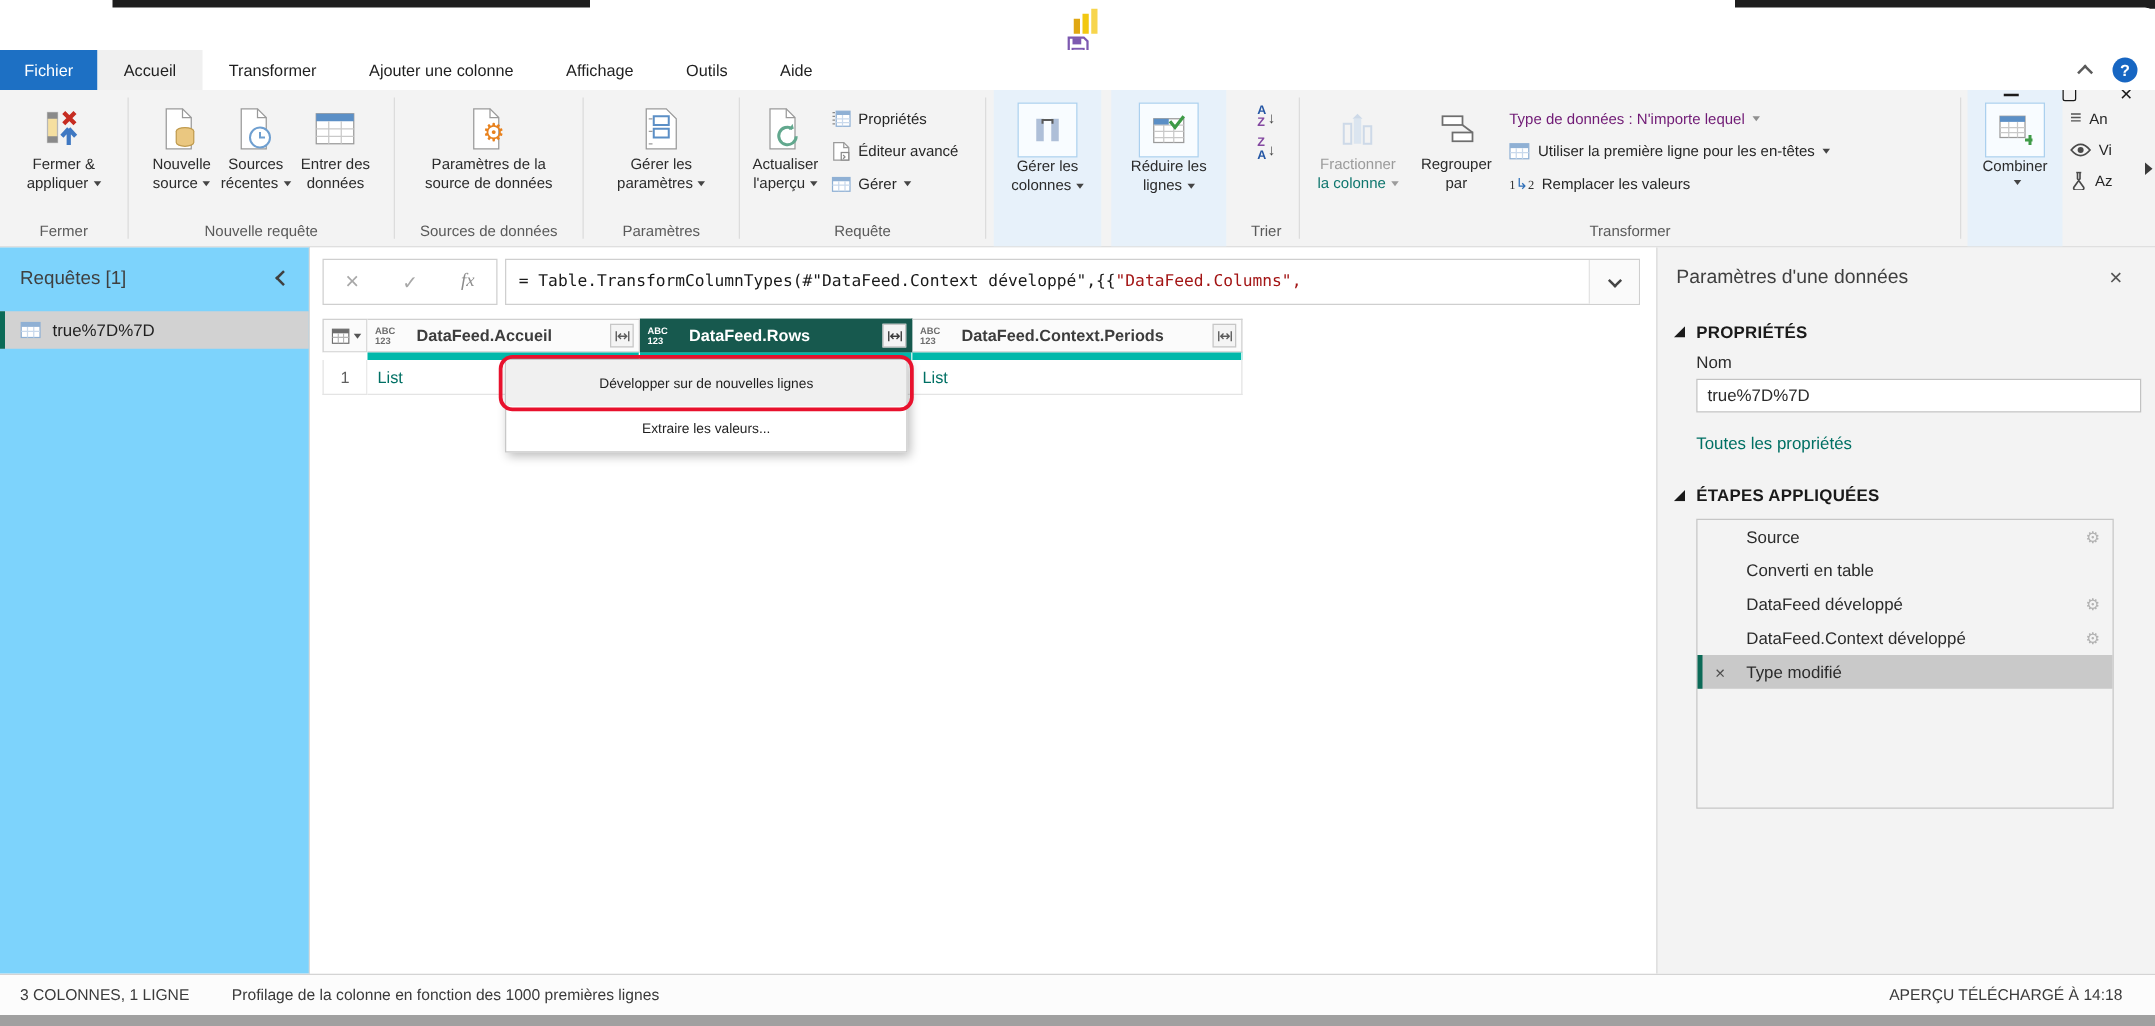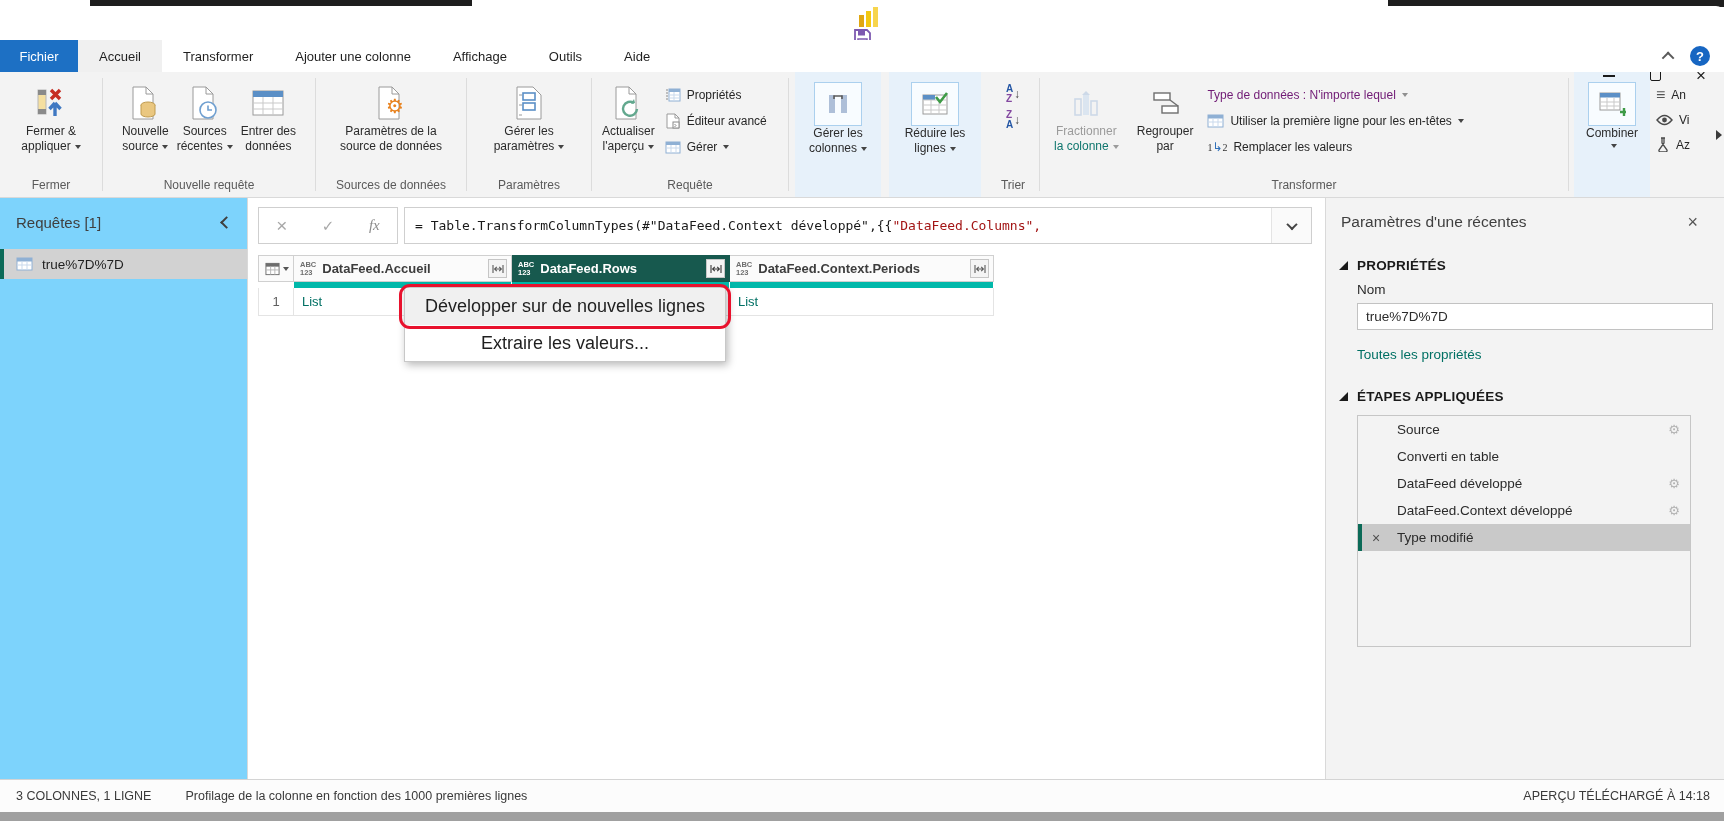--- a/index.html
+++ b/index.html
@@ -96,42 +96,42 @@
   .formula-text .mstr { color:#a31515; }
   .fchev-btn { width:40px; align-self:stretch; background:#fafafa; border-left:1px solid #e4e4e4;
                display:grid; place-items:center; }
   .chev-down { width:8px; height:8px; border-right:2px solid #444; border-bottom:2px solid #444;
                transform:rotate(45deg) translate(-1px,-1px); }
 
   
   .grid { position:absolute; left:10px; top:57px; }
   .grid-head { display:flex; }
   .gh-cell { height:27px; background:#fbfbfb; border:1px solid #d0d0d0; border-left:none;
-             display:flex; align-items:center; gap:6px; padding:0 4px 0 6px; font-size:13px; font-weight:bold; color:#3d3d3d; }
+             display:flex; align-items:center; gap:17px; padding:0 4px 0 6px; font-size:13px; font-weight:bold; color:#3d3d3d; }
   .gh-corner { width:36px; border-left:1px solid #d0d0d0; justify-content:center; gap:3px; }
   .gh-c1 { width:218px; } .gh-c2 { width:218px; } .gh-c3 { width:264px; }
   .gh-cell.selected { background:#17594e; color:#fff; border-color:#17594e; }
   .type-badge { display:flex; flex-direction:column; font-size:7.5px; font-weight:bold; line-height:7.5px; color:#6e6e6e; }
   .selected .type-badge { color:#fff; }
   .gh-name { flex:1; overflow:hidden; white-space:nowrap; }
   .expand-btn { width:19px; height:19px; border:1px solid #c6c6c6; background:#f4f4f4; display:grid; place-items:center; }
   .quality-row { display:flex; }
   .q-cell { height:6px; background:#01b8aa; border-right:1px solid #fff; }
   .q-corner { width:36px; background:#fff; border-right:none; }
   .grid-row { display:flex; }
   .gr-num { width:36px; height:28px; border:1px solid #e4e4e4; border-top:none; display:grid; place-items:center;
             font-size:13px; color:#5f5f5f; background:#fff; }
   .gr-cell { height:28px; border-right:1px solid #e4e4e4; border-bottom:1px solid #e4e4e4;
              display:flex; align-items:center; padding-left:8px; font-size:13px; color:#007064; background:#fff; }
 
   
   .ctx-menu { position:absolute; left:156px; top:89px; width:322px; background:#fff;
               border:1px solid #c8c8c8; box-shadow:2px 3px 8px rgba(0,0,0,.28); z-index:30; }
   .ctx-item { height:36px; display:flex; align-items:center; justify-content:center;
-              font-size:18px; color:#1f1f1f; position:relative; }
+              font-size:11px; color:#1f1f1f; position:relative; }
   .ctx-item.hot { background:#f0f0f0; height:37px; }
   .annotation { position:absolute; left:-6px; right:-6px; top:-4px; height:45px;
                 border:3px solid #e8112d; border-radius:11px; pointer-events:none; z-index:31; }
 
   
   .settings { width:399px; background:#f3f3f3; border-left:1px solid #d9d9d9; position:relative; }
   .sp-header { display:flex; justify-content:space-between; align-items:center; padding:15px 26px 0 15px;
                font-size:15.5px; color:#3f3f3f; }
   .sp-close { font-size:18px; color:#555; line-height:1; }
   .sp-section { display:flex; align-items:center; gap:9px; margin:27px 0 0 13px;
@@ -144,21 +144,21 @@
   .step { height:27px; display:flex; align-items:center; font-size:13.5px; color:#2b2b2b; padding-left:39px; position:relative; }
   .step .gear { position:absolute; right:10px; color:#b2b2b2; font-size:13px; }
   .step.selected { background:#c9c9c9; border-left:4px solid #0b6a57; padding-left:35px; }
   .step .delx { position:absolute; left:10px; color:#4f4f4f; font-size:14px; }
 
   
   .statusbar { position:absolute; left:0; bottom:9px; width:100%; height:33px; background:#fcfcfc;
                border-top:1px solid #d4d4d4; display:flex; align-items:center; font-size:12.5px; color:#3a3a3a; z-index:2; }
   .sb-left1 { margin-left:16px; }
   .sb-left2 { margin-left:34px; }
-  .sb-right { margin-left:auto; margin-right:14px; }
+  .sb-right { margin-left:auto; margin-right:26px; }
   .bottom-strip { position:absolute; left:0; bottom:0; width:100%; height:9px; background:#a0a0a0; }
 
   svg { display:block; }
 </style>
 </head>
 <body>
 
 <div class="screen">
   <div class="bgstrip s1"></div>
   <div class="bgstrip s2"></div>
@@ -577,21 +577,21 @@
 
       <div class="ctx-menu">
         <div class="ctx-item hot">Développer sur de nouvelles lignes</div>
         <div class="annotation"></div>
         <div class="ctx-item">Extraire les valeurs...</div>
       </div>
     </div>
 
     <div class="settings">
       <div class="sp-header">
-        <span>Paramètres d'une récentes</span>
+        <span>Paramètres d'une données</span>
         <span class="sp-close">×</span>
       </div>
 
       <div class="sp-section">
         <svg width="9" height="9" viewBox="0 0 9 9">
             <polygon points="9,0 9,9 0,9" fill="#1a1a1a"></polygon>
           </svg>
         <span>PROPRIÉTÉS</span>
       </div>
       <div class="sp-label">Nom</div>

